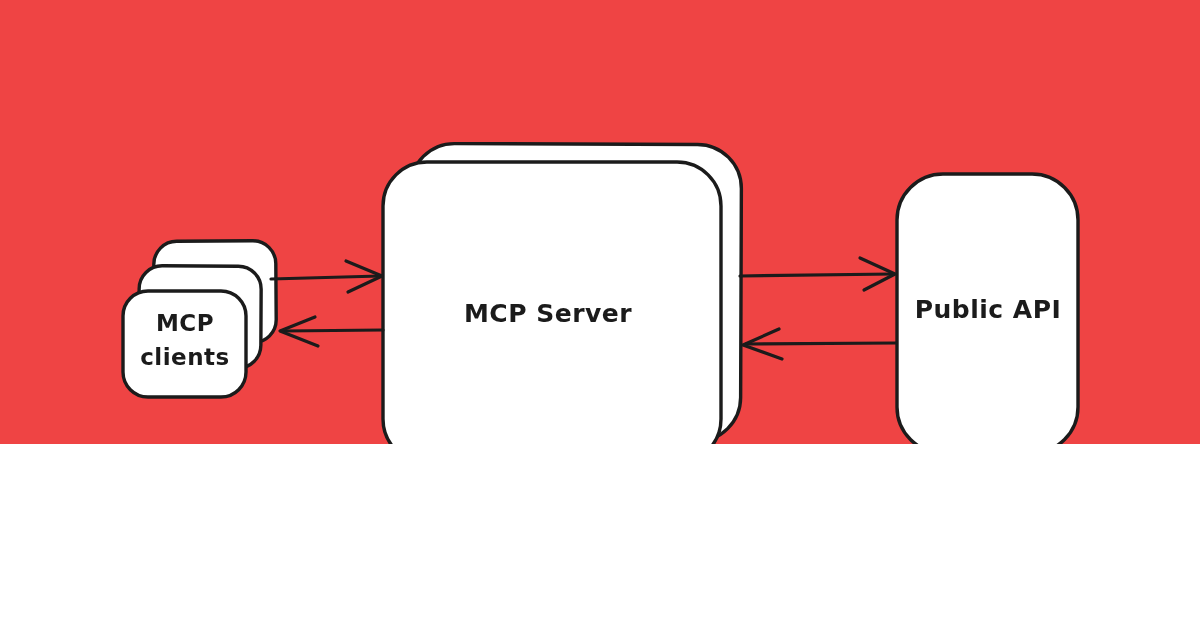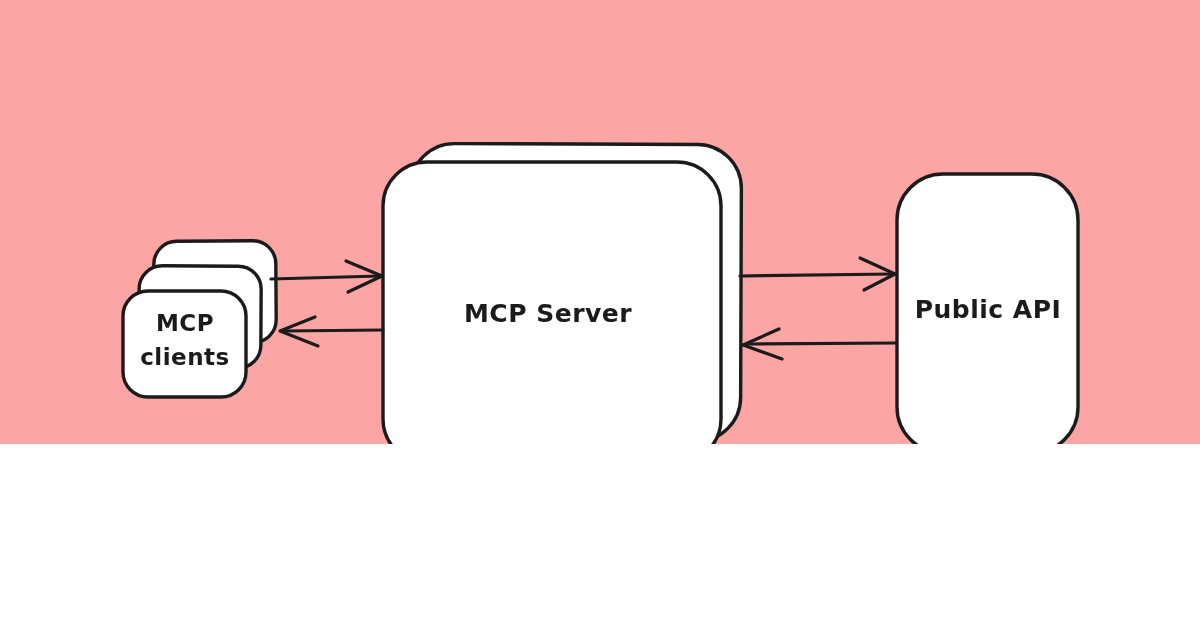--- a/index.html
+++ b/index.html
@@ -4,21 +4,21 @@
 <style>
   html, body {
     margin: 0;
     padding: 0;
     background: #ffffff;
   }
   .canvas {
     position: relative;
     width: 1200px;
     height: 444px;
-    background: #fca5a5;
+    background: #ef4444;
     overflow: hidden;
     font-family: "DejaVu Sans", sans-serif;
   }
   .diagram-svg {
     display: block;
     width: 1200px;
     height: 630px;
   }
   .diagram-svg .shape {
     fill: #ffffff;

